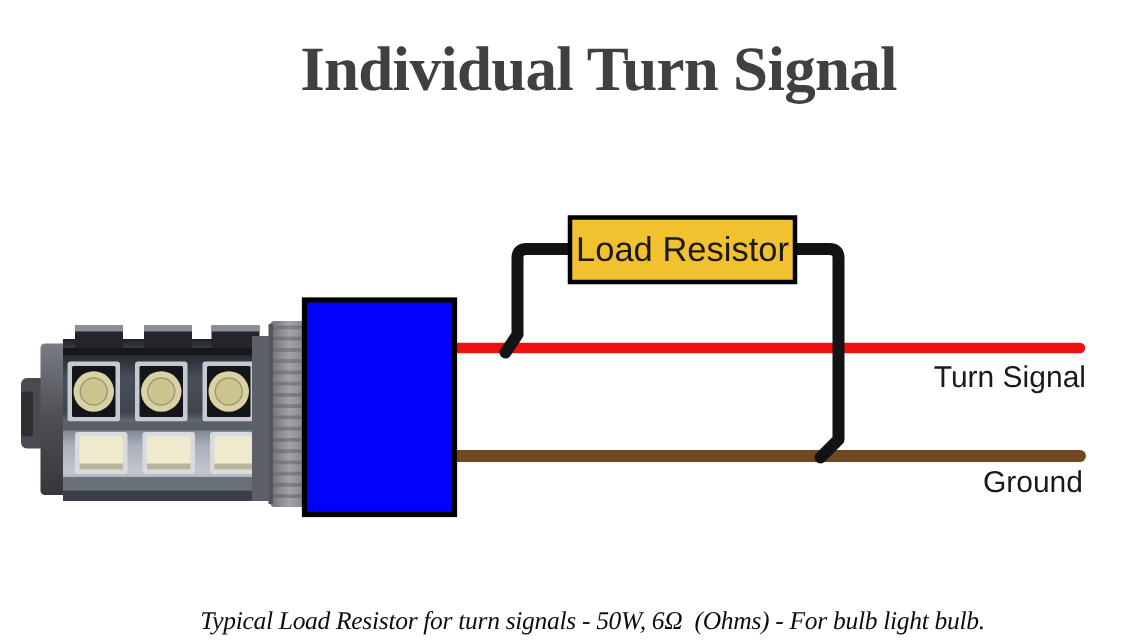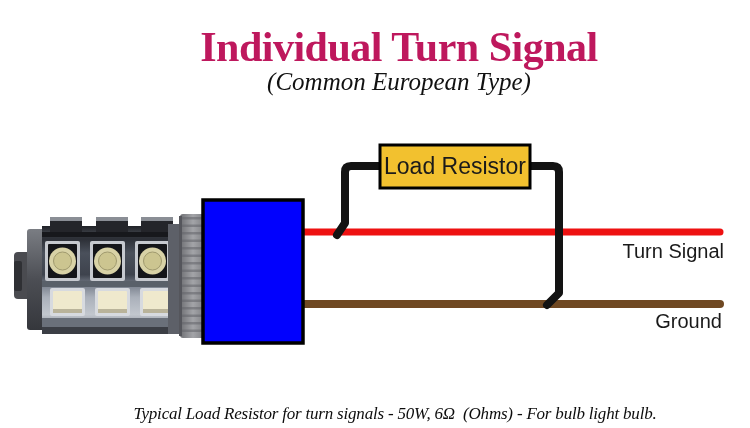--- a/index.html
+++ b/index.html
@@ -3,42 +3,41 @@
 <meta charset="utf-8">
 <style>
   html,body{margin:0;padding:0;background:#fff;}
   .stage{
     position:relative;width:750px;height:428px;background:#fff;overflow:hidden;
     font-family:"Liberation Sans",sans-serif;
   }
   .header{position:absolute;top:0;left:48px;right:0;text-align:center;}
   .title{
     margin-top:26px;line-height:1;font-family:"Liberation Serif",serif;
-    font-weight:bold;font-size:42px;color:#be185d;letter-spacing:-0.5px;
+    font-weight:bold;font-size:42px;color:#404040;letter-spacing:-0.5px;
   }
   .subtitle{
     line-height:1;margin-top:1px;font-family:"Liberation Serif",serif;
     font-style:italic;font-size:25px;color:#111;
   }
   .diagram-svg{position:absolute;top:0;left:0;}
   .caption{
     position:absolute;top:404px;left:40px;right:0;text-align:center;
     font-family:"Liberation Serif",serif;font-style:italic;font-size:17px;
     color:#0d0d0d;white-space:pre-wrap;letter-spacing:-0.2px;
   }
   .svg-label{font-family:"Liberation Sans",sans-serif;fill:#1a1a1a;}
 </style>
 </head>
 <body>
 
 <div class="stage">
 
   <div class="header">
     <div class="title">Individual Turn Signal</div>
-    <div class="subtitle">(Common European Type)</div>
   </div>
 
   <svg class="diagram-svg" width="750" height="428" viewBox="0 0 750 428">
     <defs>
       <linearGradient id="bodyGrad" x1="0" y1="0" x2="0" y2="1">
         <stop offset="0" stop-color="#1f2126"></stop>
         <stop offset="0.06" stop-color="#3a3d44"></stop>
         <stop offset="0.12" stop-color="#2c2f36"></stop>
         <stop offset="0.25" stop-color="#4a505b"></stop>
         <stop offset="0.45" stop-color="#3e434d"></stop>

